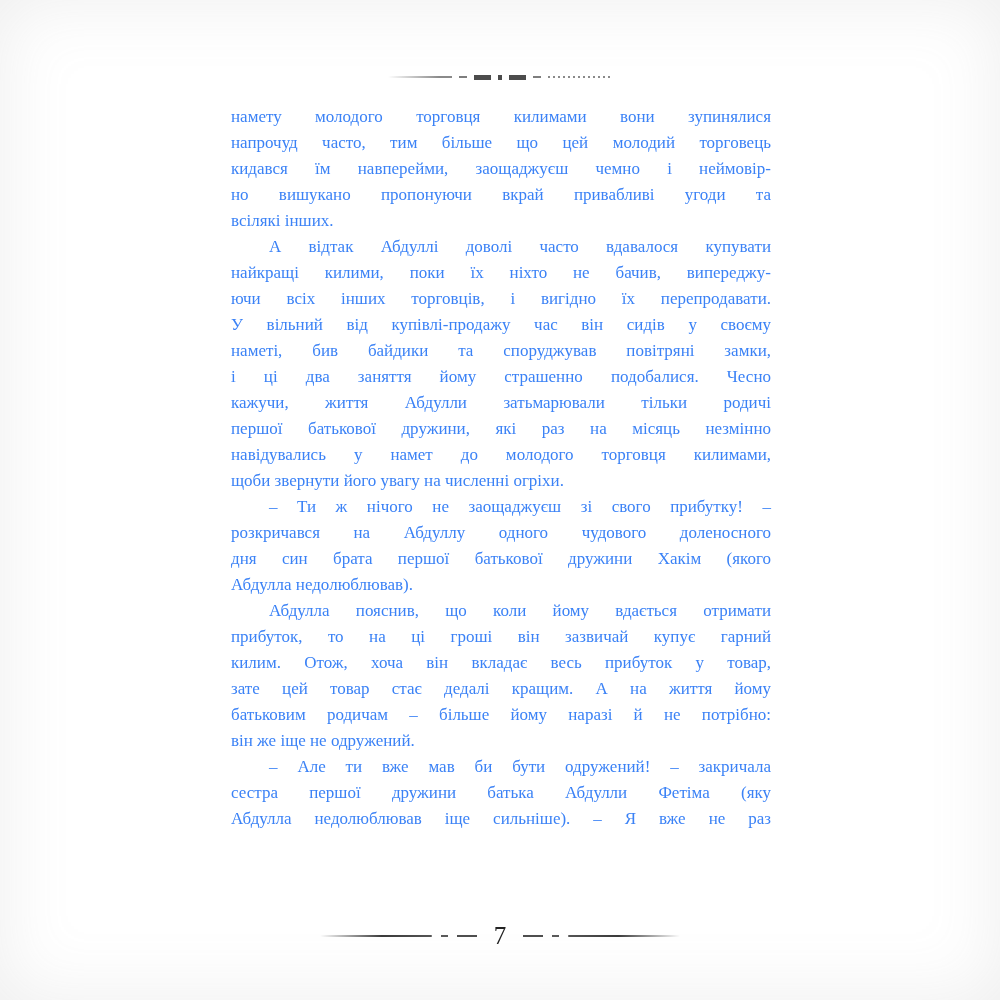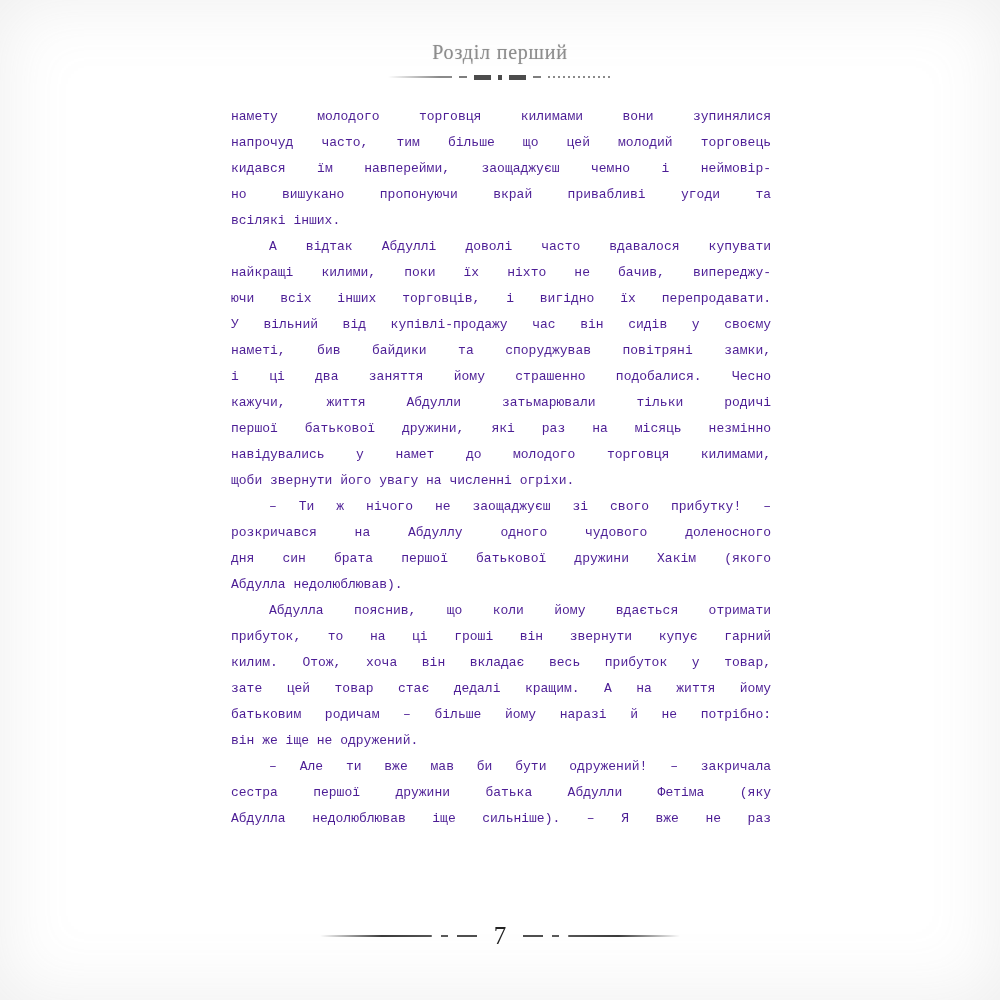--- a/index.html
+++ b/index.html
@@ -50,23 +50,22 @@
     width: 64px; height: 2px;
     background: repeating-linear-gradient(to right, #8a8a8a 0 2px, rgba(138,138,138,0) 2px 5px);
   }
 
   
   .text-block {
     position: absolute;
     top: 104px;
     left: 231px;
     width: 540px;
-    font-size: 13px;
-    color: #4c1d95;
-    font-family: Liberation Mono, monospace;
+    font-size: 17px;
+    color: #3b82f6;
   }
   .para { margin: 0; }
   .para + .para { }
   .line {
     line-height: 26px;
     height: 26px;
     white-space: normal;
   }
   .line.just {
     text-align: justify;
@@ -102,21 +101,20 @@
     color: #232323;
     padding: 0 8px;
     line-height: 30px;
   }
 </style>
 </head>
 <body>
 
 <div class="page">
 
-  <div class="chapter-title">Розділ перший</div>
 
   <div class="divider">
     <span class="dline-left"></span>
     <span class="ddash"></span>
     <span class="dblock"></span>
     <span class="ddot"></span>
     <span class="dblock"></span>
     <span class="ddash"></span>
     <span class="dline-right"></span>
   </div>
@@ -142,21 +140,21 @@
         <div class="line">щоби звернути його увагу на численні огріхи.</div>
       </div>
       <div class="para">
         <div class="line just first-indent">– Ти ж нічого не заощаджуєш зі свого прибутку! –</div>
         <div class="line just">розкричався на Абдуллу одного чудового доленосного</div>
         <div class="line just">дня син брата першої батькової дружини Хакім (якого</div>
         <div class="line">Абдулла недолюблював).</div>
       </div>
       <div class="para">
         <div class="line just first-indent">Абдулла пояснив, що коли йому вдається отримати</div>
-        <div class="line just">прибуток, то на ці гроші він звернути купує гарний</div>
+        <div class="line just">прибуток, то на ці гроші він зазвичай купує гарний</div>
         <div class="line just">килим. Отож, хоча він вкладає весь прибуток у товар,</div>
         <div class="line just">зате цей товар стає дедалі кращим. А на життя йому</div>
         <div class="line just">батьковим родичам – більше йому наразі й не потрібно:</div>
         <div class="line">він же іще не одружений.</div>
       </div>
       <div class="para">
         <div class="line just first-indent">– Але ти вже мав би бути одружений! – закричала</div>
         <div class="line just">сестра першої дружини батька Абдулли Фетіма (яку</div>
         <div class="line just">Абдулла недолюблював іще сильніше). – Я вже не раз</div>
       </div>

